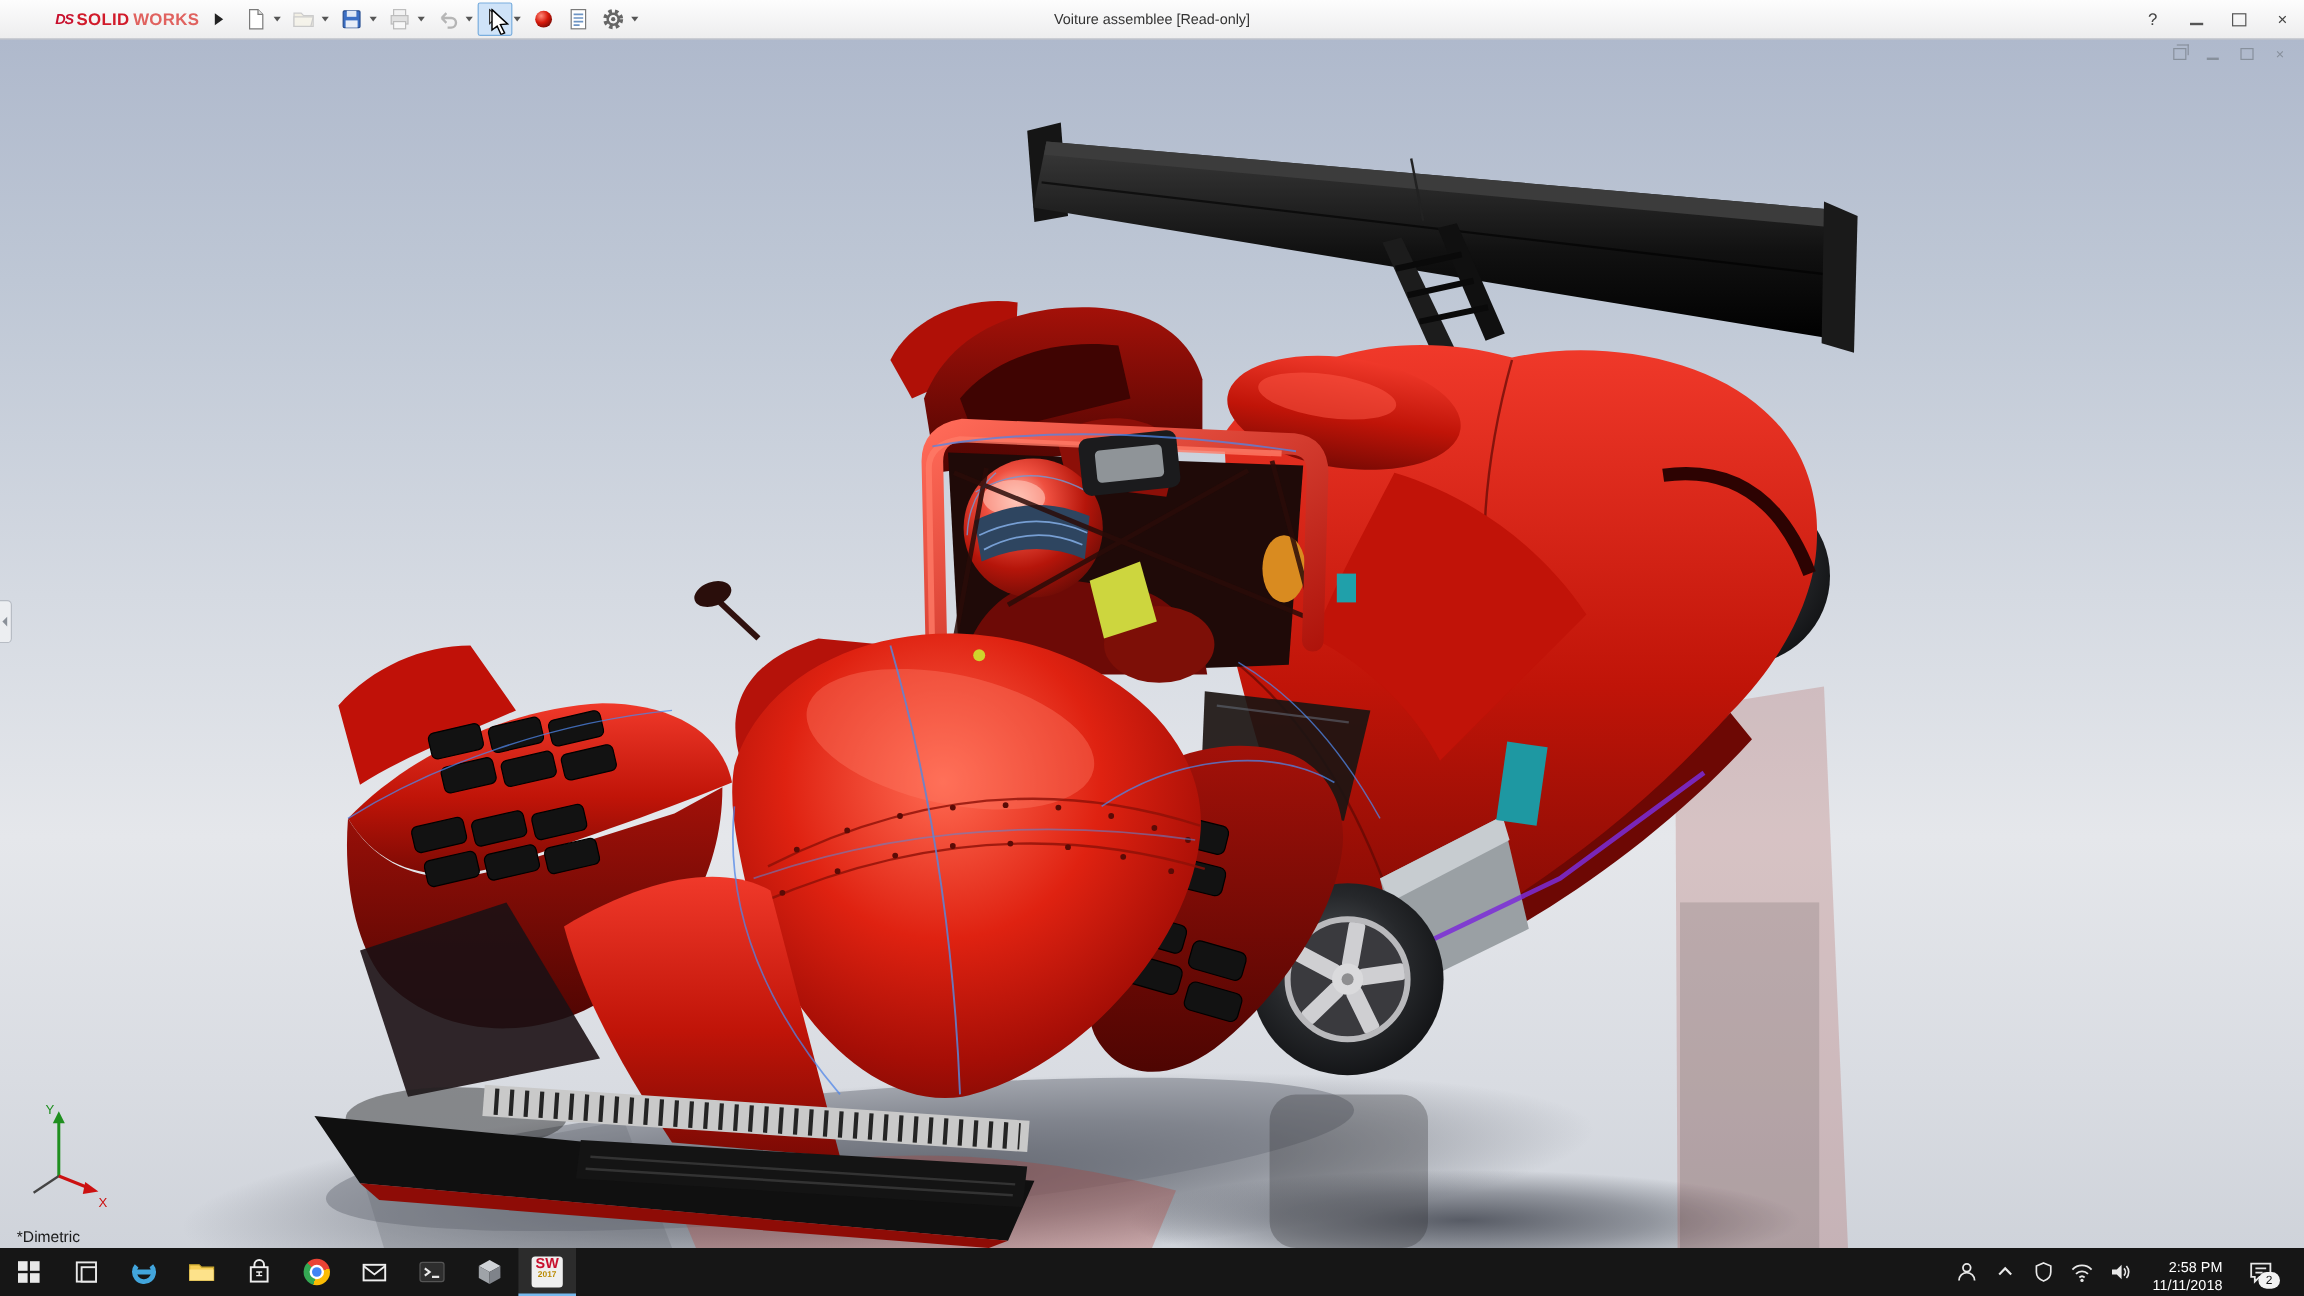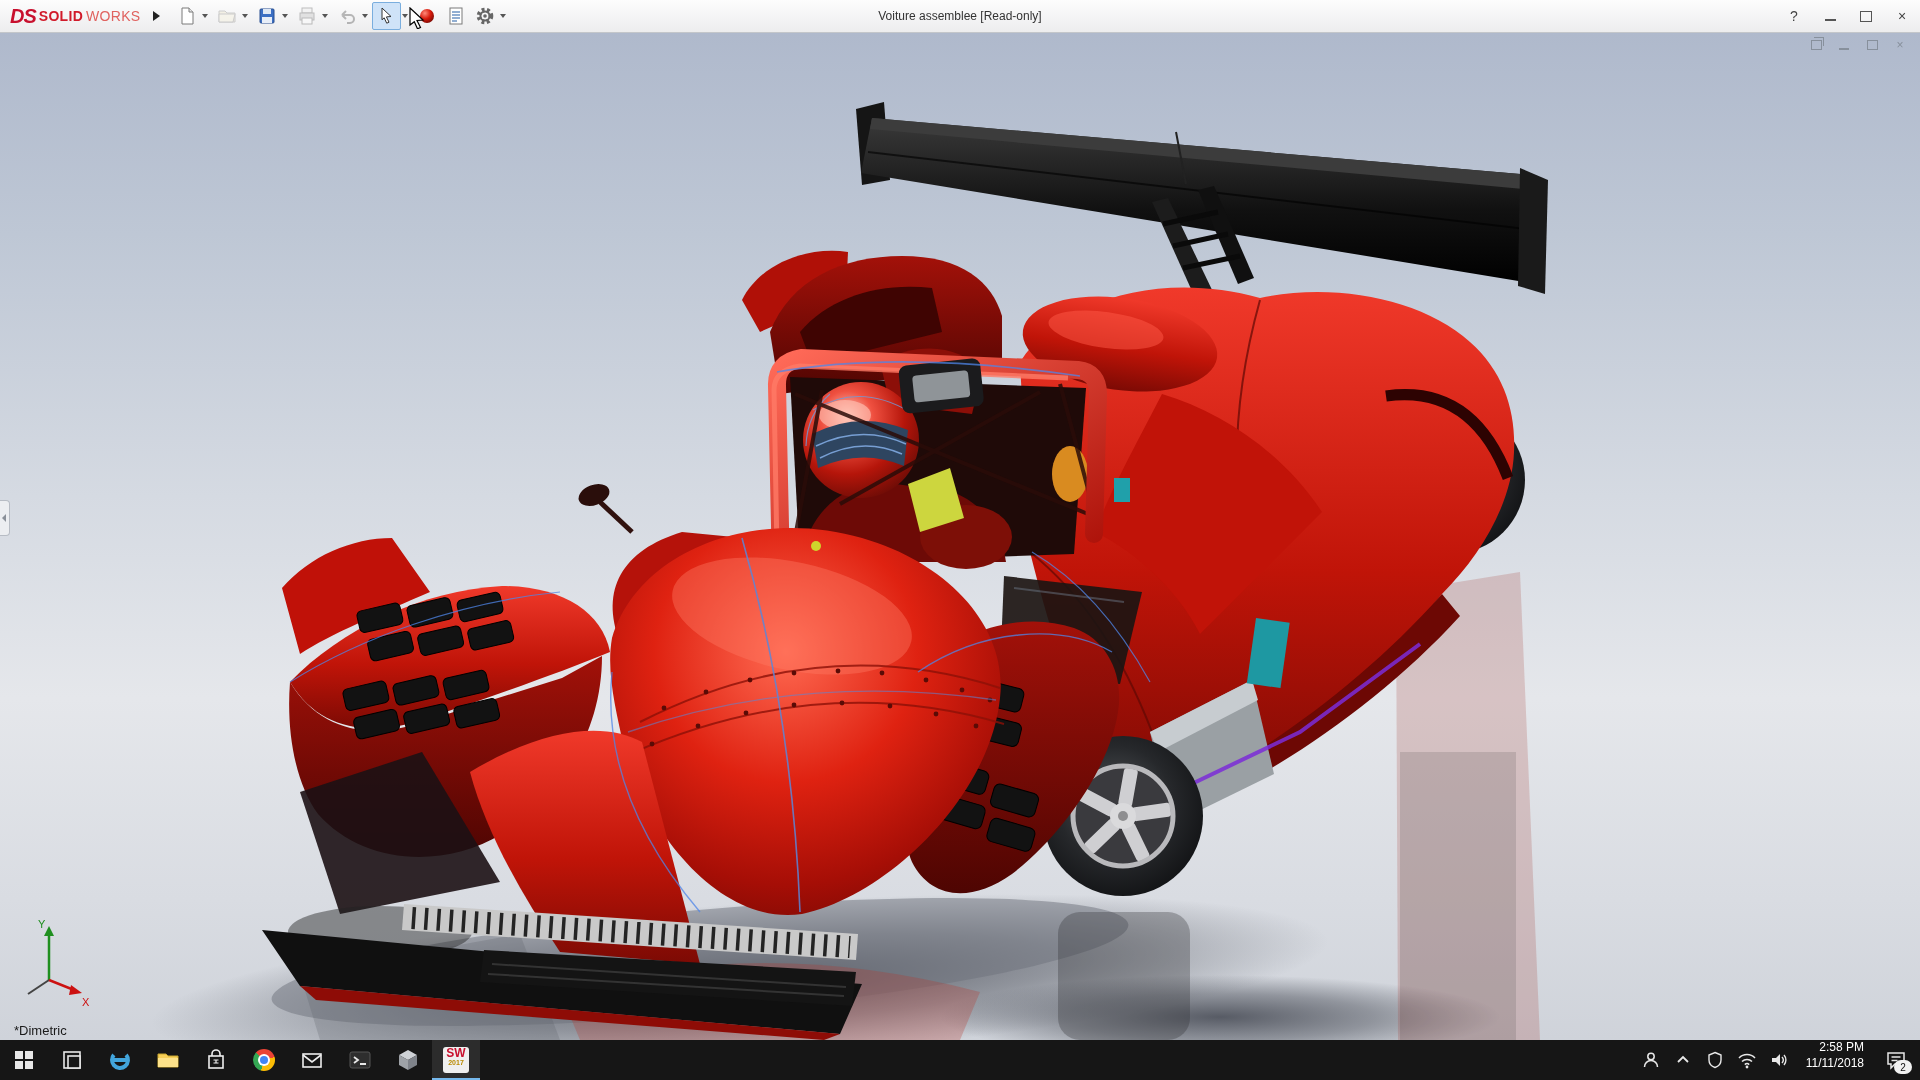--- a/index.html
+++ b/index.html
@@ -4,23 +4,23 @@
 <style>
   html,body{margin:0;padding:0;background:#000;}
   body{width:1920px;height:1080px;overflow:hidden;font-family:"Liberation Sans",sans-serif;}
   .screen{position:relative;width:1920px;height:1080px;background:#dfe2e7;}
 
   
   .titlebar{position:absolute;top:0;left:0;width:1920px;height:32px;
     background:linear-gradient(#fdfdfd,#ededee);border-bottom:1px solid #c3c6ca;
     display:flex;align-items:center;z-index:30;}
   .logo{display:flex;align-items:center;padding:0 6px 0 10px;gap:3px;}
-  .logo-mark{color:#c8102e;font-weight:700;font-style:italic;font-size:20px;letter-spacing:-1px;}
+  .logo-mark{color:#c8102e;font-weight:700;font-style:italic;font-size:12px;letter-spacing:-1px;margin-left:36px;}
   .logo-solid{font-size:14px;font-weight:700;color:#d11a2a;letter-spacing:.3px;text-align:center;}
-  .logo-works{font-size:14px;font-weight:400;color:#e0625f;letter-spacing:.3px;}
+  .logo-works{font-size:14px;font-weight:700;color:#e0625f;letter-spacing:.3px;}
   .flyout{width:18px;height:24px;display:flex;align-items:center;justify-content:center;margin-right:6px;border:1px solid transparent;}
   .tri-right{width:0;height:0;border-top:5px solid transparent;border-bottom:5px solid transparent;border-left:7px solid #222;}
   .toolbar{display:flex;align-items:center;height:100%;}
   .tb-btn{width:27px;height:26px;display:flex;align-items:center;justify-content:center;border-radius:2px;border:1px solid transparent;}
   .tb-btn.disabled{opacity:.45;}
   .tb-btn.selected{background:#cfe3f8;border-color:#7aaede;}
   .tb-caret{width:0;height:0;border-left:3.5px solid transparent;border-right:3.5px solid transparent;border-top:4px solid #555;margin:0 4px 0 1px;}
   .title-center{position:absolute;left:0;right:0;top:0;height:32px;display:flex;align-items:center;justify-content:center;
     font-size:12px;color:#333;pointer-events:none;}
   .win-btns{margin-left:auto;display:flex;height:100%;align-items:stretch;}
@@ -55,21 +55,21 @@
   .cortana-ring{width:17px;height:17px;border:2px solid #6d7680;border-radius:50%;flex:0 0 auto;}
   .search-input{flex:1;border:none;outline:none;background:transparent;font-size:13px;color:#555;font-family:"Liberation Sans",sans-serif;}
   .tb-app{width:48px;display:flex;align-items:center;justify-content:center;position:relative;}
   .tb-app.active{background:#2c2c2c;box-shadow:inset 0 -2px 0 #76b9ed;}
   .chrome-icon{width:22px;height:22px;border-radius:50%;background:conic-gradient(from -45deg,#ea4335 0 120deg,#fbbc05 0 240deg,#34a853 0 360deg);position:relative;}
   .chrome-icon:before{content:"";position:absolute;left:5px;top:5px;width:12px;height:12px;border-radius:50%;background:#fff;}
   .chrome-icon:after{content:"";position:absolute;left:7px;top:7px;width:8px;height:8px;border-radius:50%;background:#4285f4;}
   .sw-tile{width:26px;height:26px;background:#efefef;border-radius:3px;display:flex;flex-direction:column;align-items:center;justify-content:flex-start;line-height:1;}
   .sw-label{color:#c8102e;font-weight:700;font-size:12px;}
   .sw-year{color:#b98a00;font-size:7px;font-weight:700;}
-  .tray{margin-left:auto;display:flex;align-items:flex-start;gap:2px;padding-right:4px;}
+  .tray{margin-left:auto;display:flex;align-items:flex-end;gap:2px;padding-right:16px;}
   .tray-icon{width:30px;height:40px;display:flex;align-items:center;justify-content:center;}
   .clock{display:flex;flex-direction:column;align-items:flex-end;justify-content:center;color:#fff;font-size:12px;line-height:1.3;padding:0 10px;text-align:right;}
   .action-center{width:40px;height:40px;display:flex;align-items:center;justify-content:center;position:relative;}
   .ac-badge{position:absolute;right:4px;bottom:6px;min-width:14px;height:14px;border-radius:7px;background:#f2f2f2;color:#111;
     font-size:10px;display:flex;align-items:center;justify-content:center;padding:0 2px;}
 </style>
 </head>
 <body>
 
 <div class="screen">

